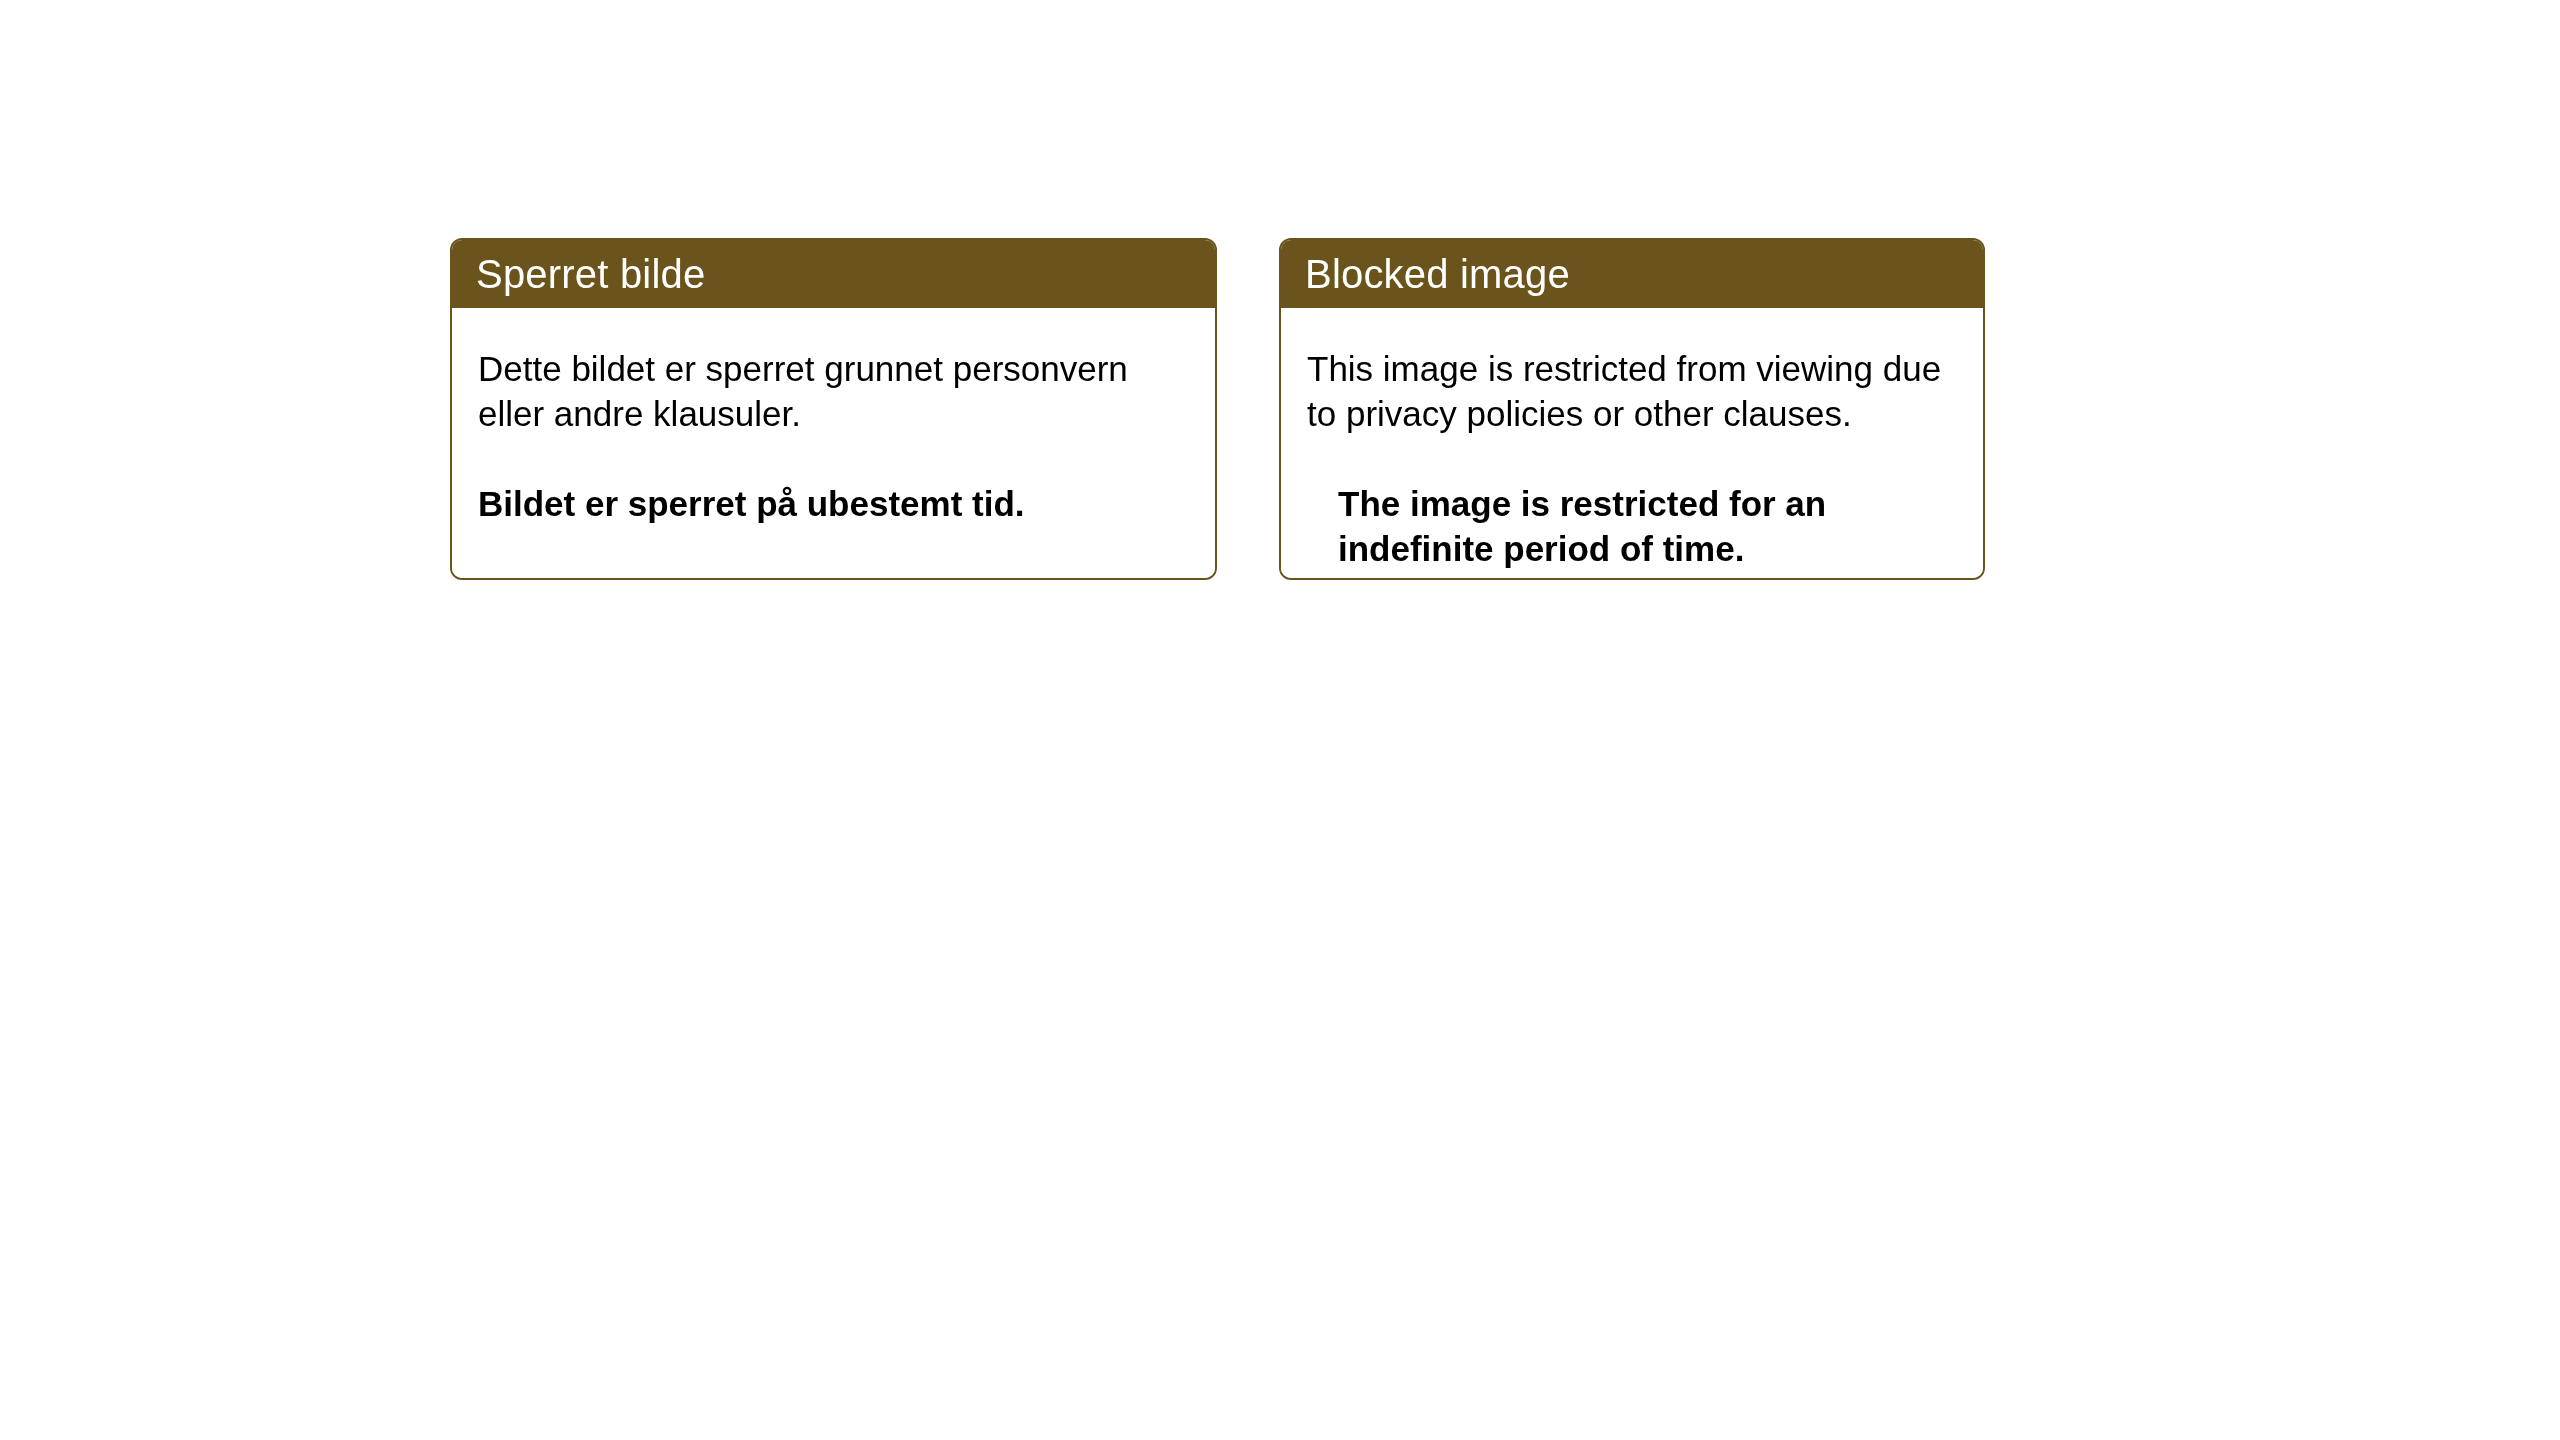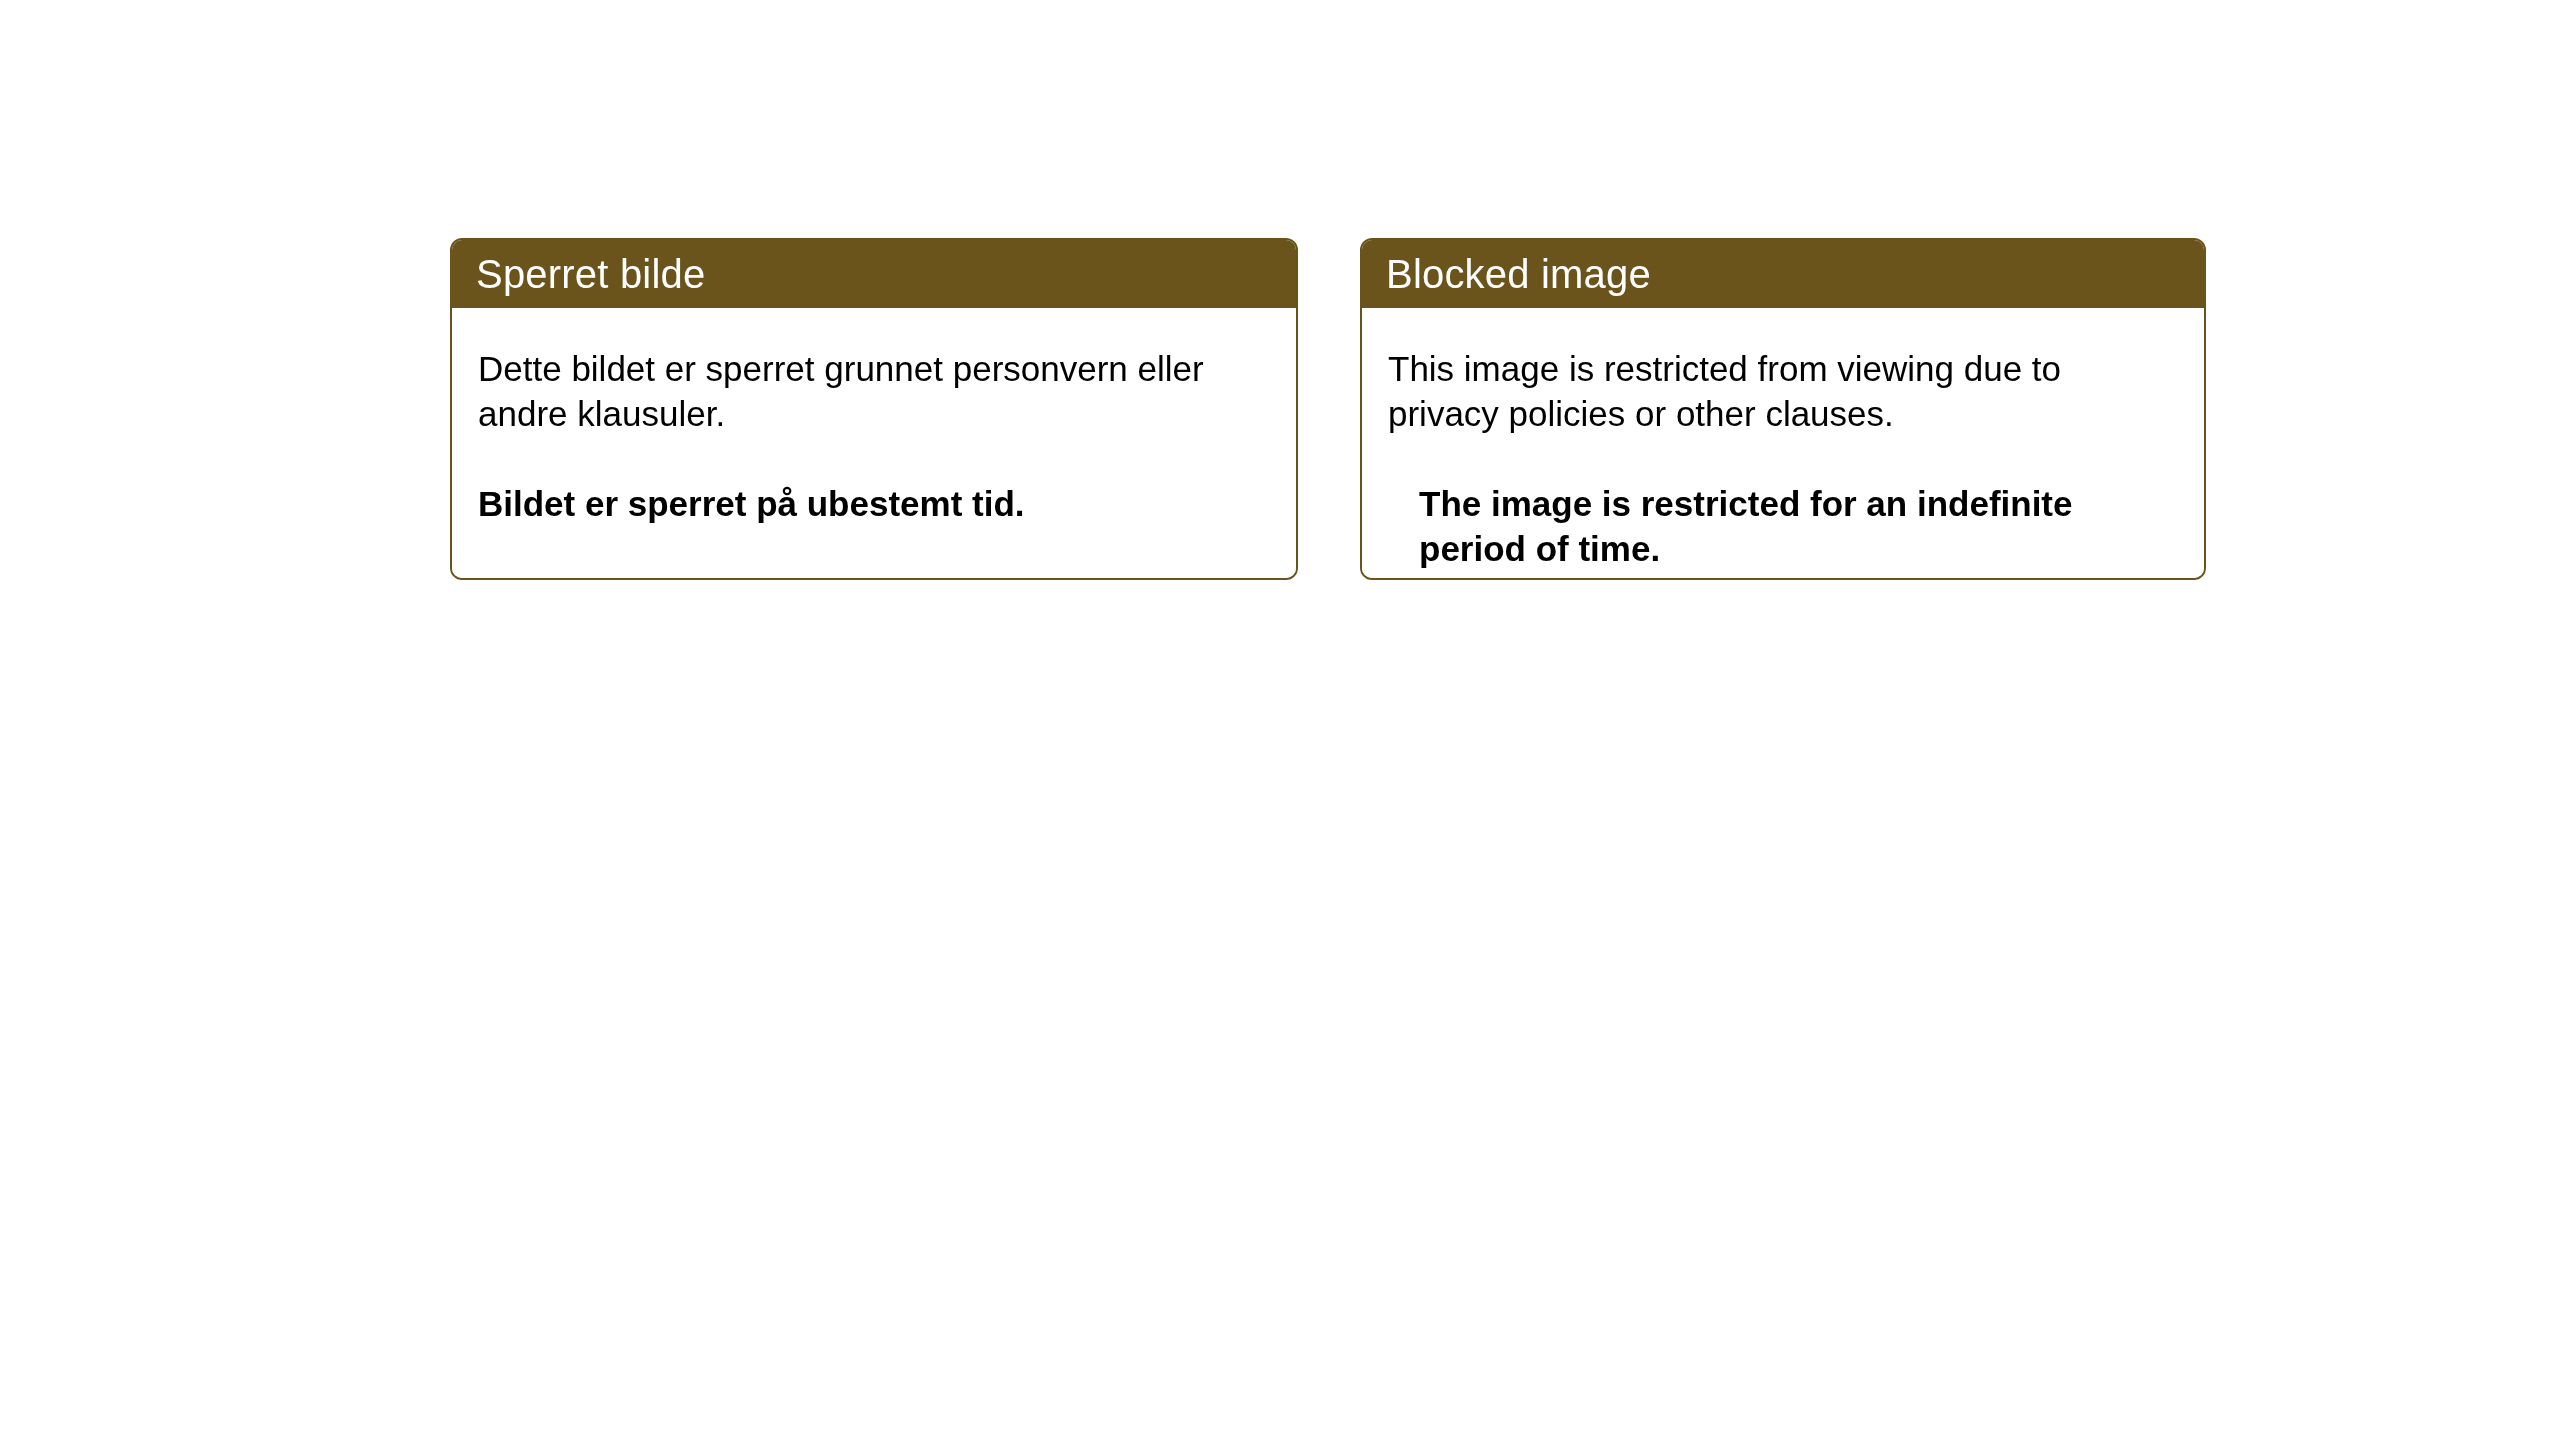--- a/index.html
+++ b/index.html
@@ -30,25 +30,25 @@
   .notice-card {
     box-sizing: border-box;
     background: #ffffff;
     border: 2px solid #6b541c;
     border-radius: 12px;
     overflow: hidden;
     display: flex;
     flex-direction: column;
   }
   .notice-card.card-no {
-    width: 848px;
+    width: 767px;
     height: 342px;
   }
   .notice-card.card-en {
-    width: 846px;
+    width: 706px;
     height: 342px;
   }
 
   
   .notice-header {
     background: #6b541c;
     color: #ffffff;
     height: 68px;
     flex: 0 0 68px;
     display: flex;

